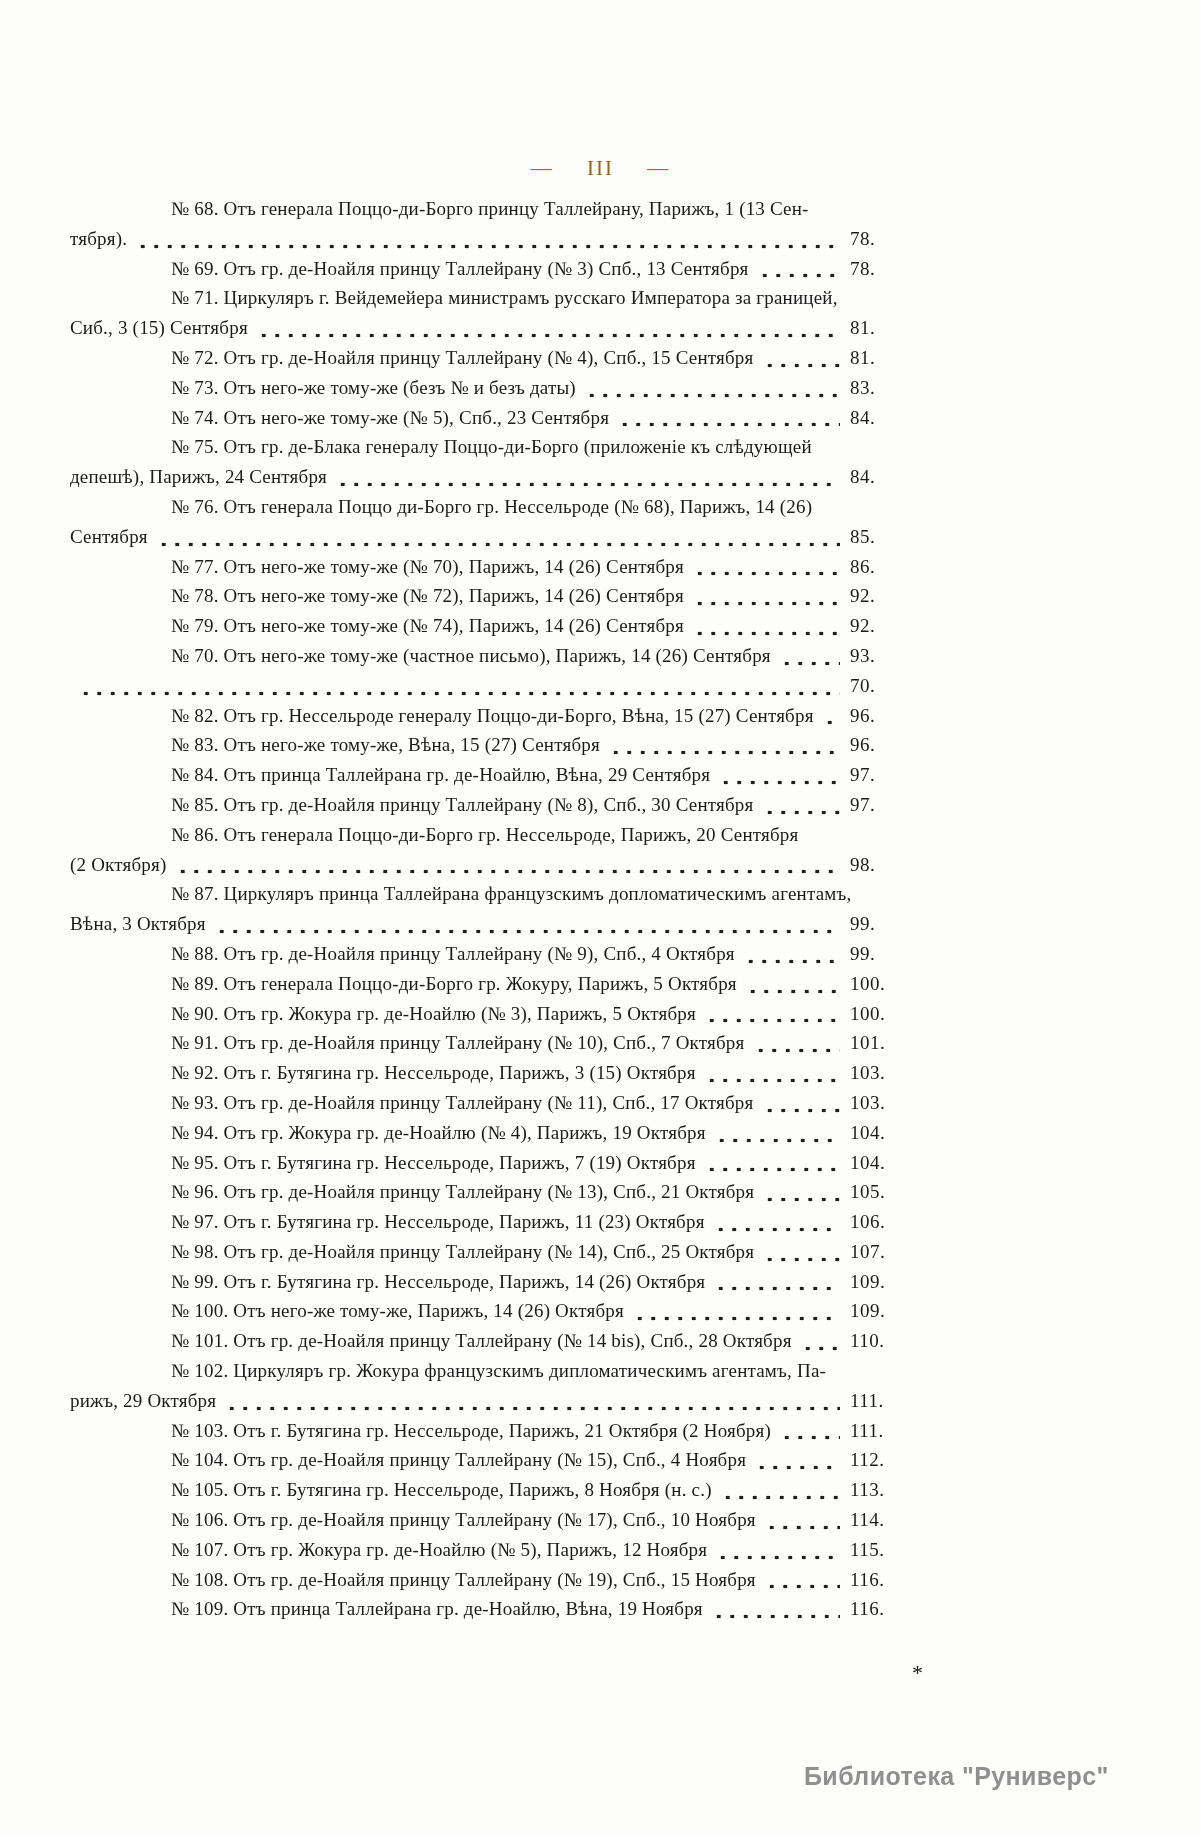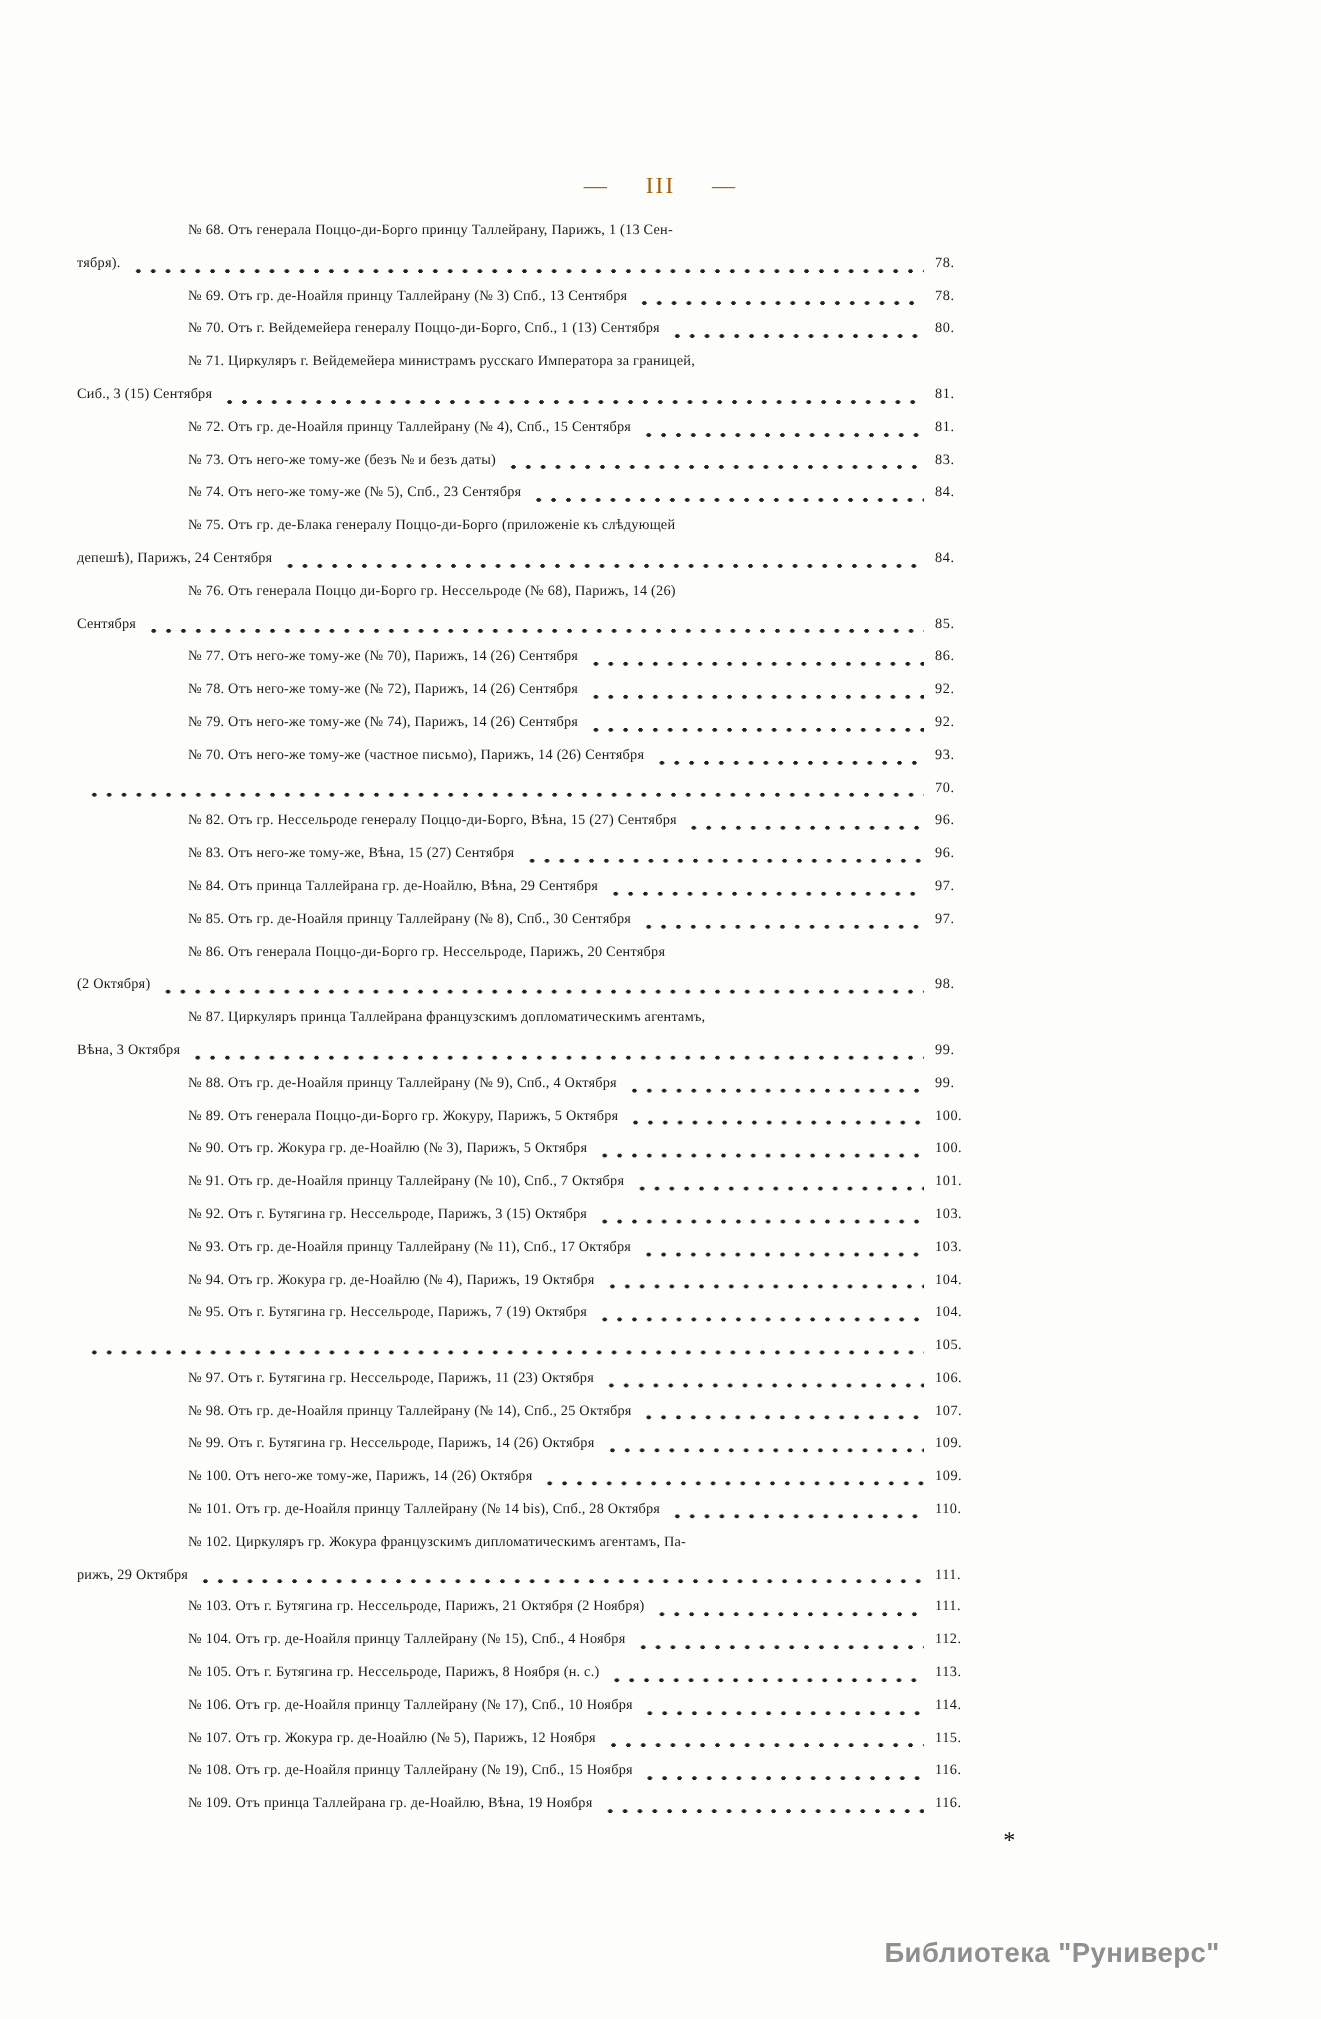--- a/index.html
+++ b/index.html
@@ -18,21 +18,21 @@
     text-align: center;
     font-size: 21px;
     word-spacing: 26px;
     letter-spacing: 2px;
     color: #a16207;
   }
   .toc {
     position: absolute;
     left: 70px; top: 194px;
     width: 832px;
-    font-size: 13px;
+    font-size: 19px;
     line-height: 29.8px;
   }
   .entry { margin: 0; }
   .line { display: flex; align-items: flex-end; }
   .line .txt {
     flex: 0 1 auto;
     min-width: 0;
     white-space: nowrap;
     letter-spacing: 0.2px;
   }
@@ -86,27 +86,20 @@
     </div>
     <div class="entry">
       <div class="line first">
         <span class="txt">№ 69. Отъ гр. де-Ноайля принцу Таллейрану (№ 3) Спб., 13 Сентября</span>
         <span class="leader"></span>
         <span class="page">78.</span>
       </div>
     </div>
     <div class="entry">
       <div class="line first">
-        <span class="txt">№ 70. Отъ г. Вейдемейера генералу Поццо-ди-Борго, Спб., 1 (13) Сентября</span>
-        <span class="leader"></span>
-        <span class="page">80.</span>
-      </div>
-    </div>
-    <div class="entry">
-      <div class="line first">
         <span class="txt">№ 71. Циркуляръ г. Вейдемейера министрамъ русскаго Императора за границей,</span>
       </div>
       <div class="line">
         <span class="txt">Сиб., 3 (15) Сентября</span>
         <span class="leader"></span>
         <span class="page">81.</span>
       </div>
     </div>
     <div class="entry">
       <div class="line first">
@@ -282,20 +275,21 @@
     </div>
     <div class="entry">
       <div class="line first">
         <span class="txt">№ 95. Отъ г. Бутягина гр. Нессельроде, Парижъ, 7 (19) Октября</span>
         <span class="leader"></span>
         <span class="page">104.</span>
       </div>
     </div>
     <div class="entry">
       <div class="line first">
+        <span class="txt">№ 96. Отъ гр. де-Ноайля принцу Таллейрану (№ 13), Спб., 21 Октября</span>
         <span class="leader"></span>
         <span class="page">105.</span>
       </div>
     </div>
     <div class="entry">
       <div class="line first">
         <span class="txt">№ 97. Отъ г. Бутягина гр. Нессельроде, Парижъ, 11 (23) Октября</span>
         <span class="leader"></span>
         <span class="page">106.</span>
       </div>

